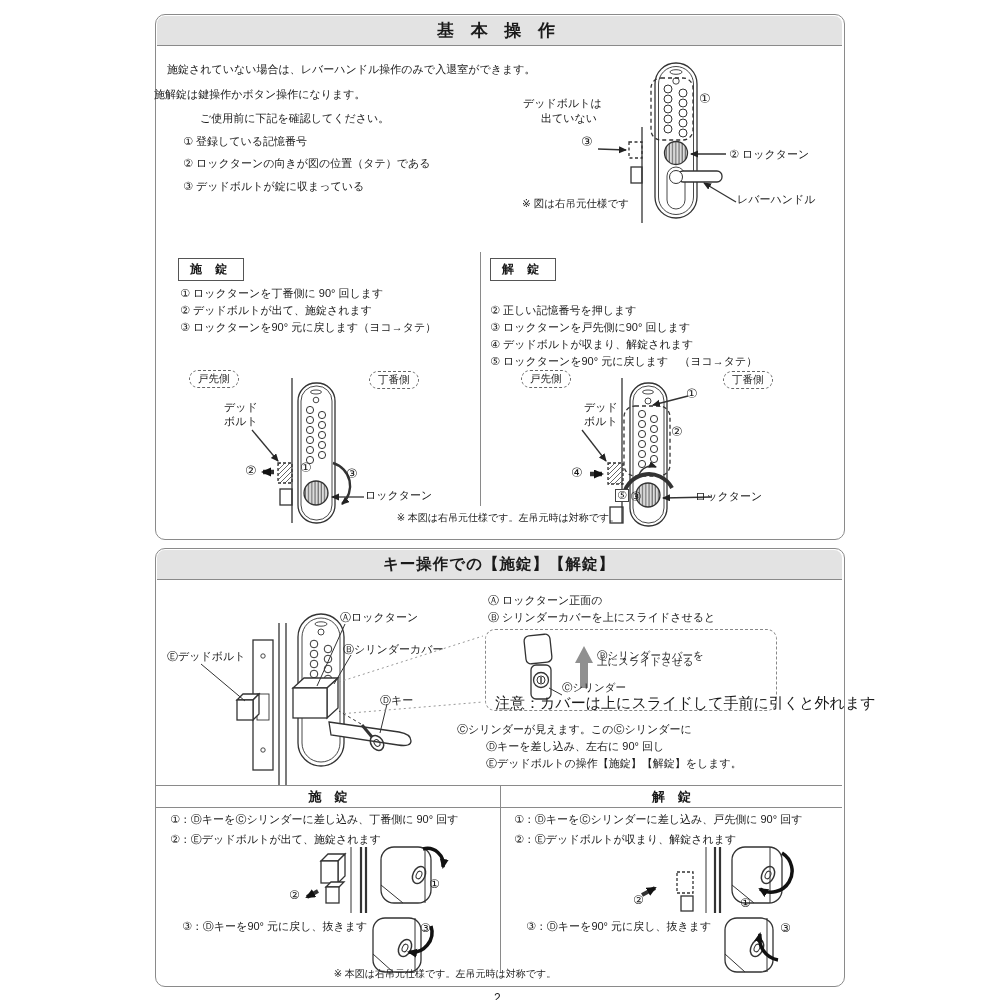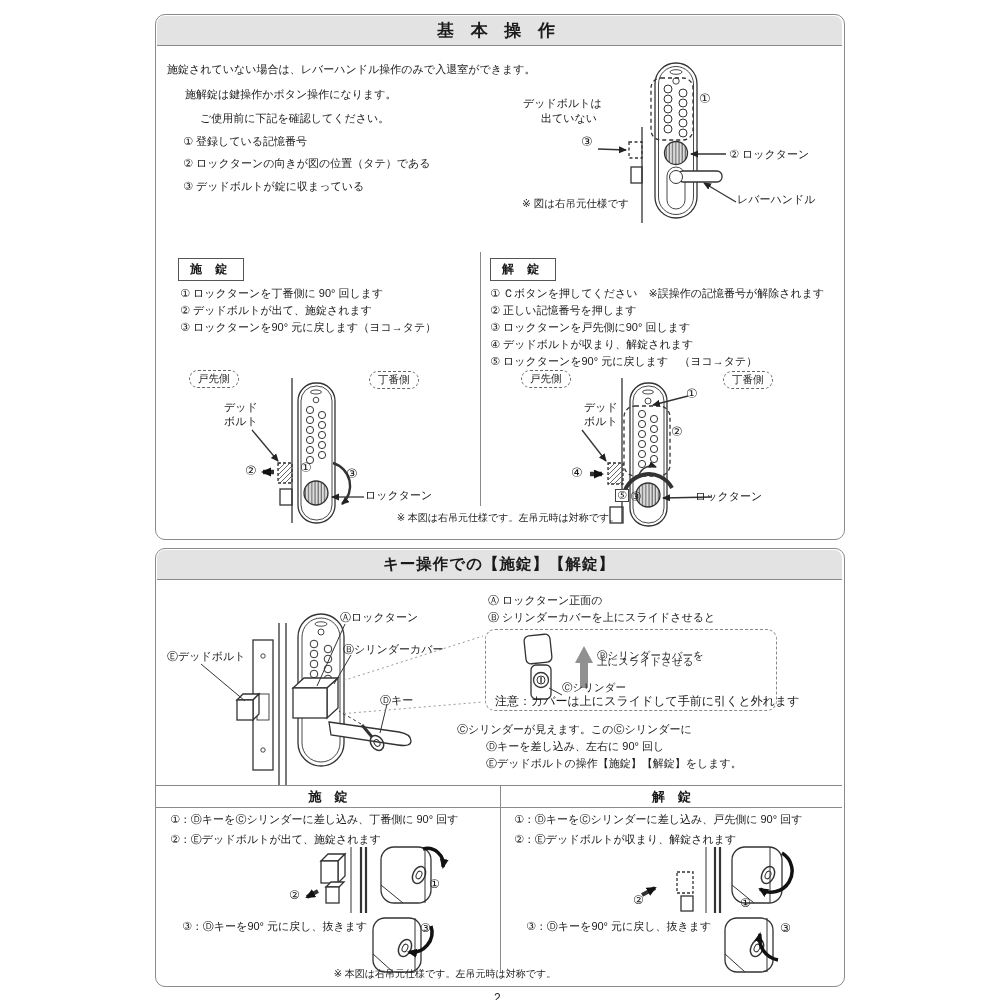--- a/index.html
+++ b/index.html
@@ -29,21 +29,21 @@
 <body>
 
 <div id="page">
 
   <div class="box" style="left:155px;top:14px;width:688px;height:524px;"></div>
   <div class="hdr" style="left:156.5px;top:15.5px;width:685px;height:29px;">
     <span class="b" style="font-size:17px;letter-spacing:6px;">基 本 操 作</span>
   </div>
 
   <span class="t" style="left:167px;top:63px;">施錠されていない場合は、レバーハンドル操作のみで入退室ができます。</span>
-  <span class="t" style="left:185px;top:88px;">施解錠は鍵操作かボタン操作になります。</span>
+  <span class="t" style="left:154px;top:88px;">施解錠は鍵操作かボタン操作になります。</span>
   <span class="t" style="left:200px;top:112px;">ご使用前に下記を確認してください。</span>
   <span class="t" style="left:183px;top:135px;">① 登録している記憶番号</span>
   <span class="t" style="left:183px;top:157px;">② ロックターンの向きが図の位置（タテ）である</span>
   <span class="t" style="left:183px;top:180px;">③ デッドボルトが錠に収まっている</span>
 
   <svg style="left:598px;top:55px;" width="252" height="172" viewBox="0 0 252 172">
     <defs>
       <marker id="a1" markerWidth="10" markerHeight="9" refX="7" refY="3.5" orient="auto" markerUnits="userSpaceOnUse">
         <path d="M0,0L8,3.5L0,7Z" fill="#222"></path>
         </marker>
@@ -91,21 +91,20 @@
   <span class="note" style="left:522px;top:197px;font-size:10.5px;">※ 図は右吊元仕様です</span>
 
   <div class="vline" style="left:480px;top:252px;height:254px;"></div>
 
   <span class="boxlbl" style="left:178px;top:258px;">施 錠</span>
   <span class="t" style="left:180px;top:287px;">① ロックターンを丁番側に 90° 回します</span>
   <span class="t" style="left:180px;top:304px;">② デッドボルトが出て、施錠されます</span>
   <span class="t" style="left:180px;top:321px;">③ ロックターンを90° 元に戻します（ヨコ→タテ）</span>
 
   <span class="boxlbl" style="left:490px;top:258px;">解 錠</span>
-  <span class="t" style="left:490px;top:287px;">① Ｃボタンを押してください　※誤操作の記憶番号が解除されます</span>
   <span class="t" style="left:490px;top:304px;">② 正しい記憶番号を押します</span>
   <span class="t" style="left:490px;top:321px;">③ ロックターンを戸先側に90° 回します</span>
   <span class="t" style="left:490px;top:338px;text-align:center;">④ デッドボルトが収まり、解錠されます</span>
   <span class="t" style="left:490px;top:355px;">⑤ ロックターンを90° 元に戻します　（ヨコ→タテ）</span>
 
   <svg style="left:170px;top:368px;" width="300" height="167" viewBox="0 0 300 167">
     <defs>
       <marker id="a2" markerWidth="10" markerHeight="9" refX="7" refY="3.5" orient="auto" markerUnits="userSpaceOnUse">
         <path d="M0,0L8,3.5L0,7Z" fill="#222"></path>
         </marker>
@@ -292,21 +291,21 @@
       <circle cx="36" cy="47" r="7.5" fill="none"></circle>
       <circle cx="36" cy="47" r="4" fill="none" stroke-width="1"></circle>
       <line x1="36" y1="44" x2="36" y2="50" stroke-width="1.4"></line>
       <line x1="44" y1="55" x2="57" y2="62" fill="none" stroke-width="1"></line>
       <polygon points="70,30 79,13 88,30 83,30 83,55 75,55 75,30" fill="#909090" stroke="none"></polygon>
     </g>
   </svg>
   <span class="t" style="left:597px;top:640px;font-size:10.5px;margin-top:9px;">Ⓑシリンダーカバーを</span>
   <span class="t" style="left:597px;top:655px;font-size:10.5px;">上にスライドさせる</span>
   <span class="t" style="left:562px;top:681px;font-size:10.5px;">Ⓒシリンダー</span>
-  <span class="t" style="left:495px;top:694px;font-size:12px;">注意：カバーは上にスライドして手前に引くと外れます</span>
+  <span class="t" style="left:495px;top:694px;font-size:15px;">注意：カバーは上にスライドして手前に引くと外れます</span>
 
   <span class="t" style="left:457px;top:723px;">Ⓒシリンダーが見えます。このⒸシリンダーに</span>
   <span class="t" style="left:486px;top:740px;">Ⓓキーを差し込み、左右に 90° 回し</span>
   <span class="t" style="left:486px;top:757px;">Ⓔデッドボルトの操作【施錠】【解錠】をします。</span>
 
   <div class="hline" style="left:156px;top:785px;width:686px;"></div>
   <div class="vline" style="left:500px;top:785px;height:188px;"></div>
   <div class="ctr" style="position:absolute;left:156px;top:786px;width:344px;height:21px;border-bottom:1.2px solid #8a8a8a;">
     <span class="b" style="font-size:13px;">施　錠</span>
   </div>

